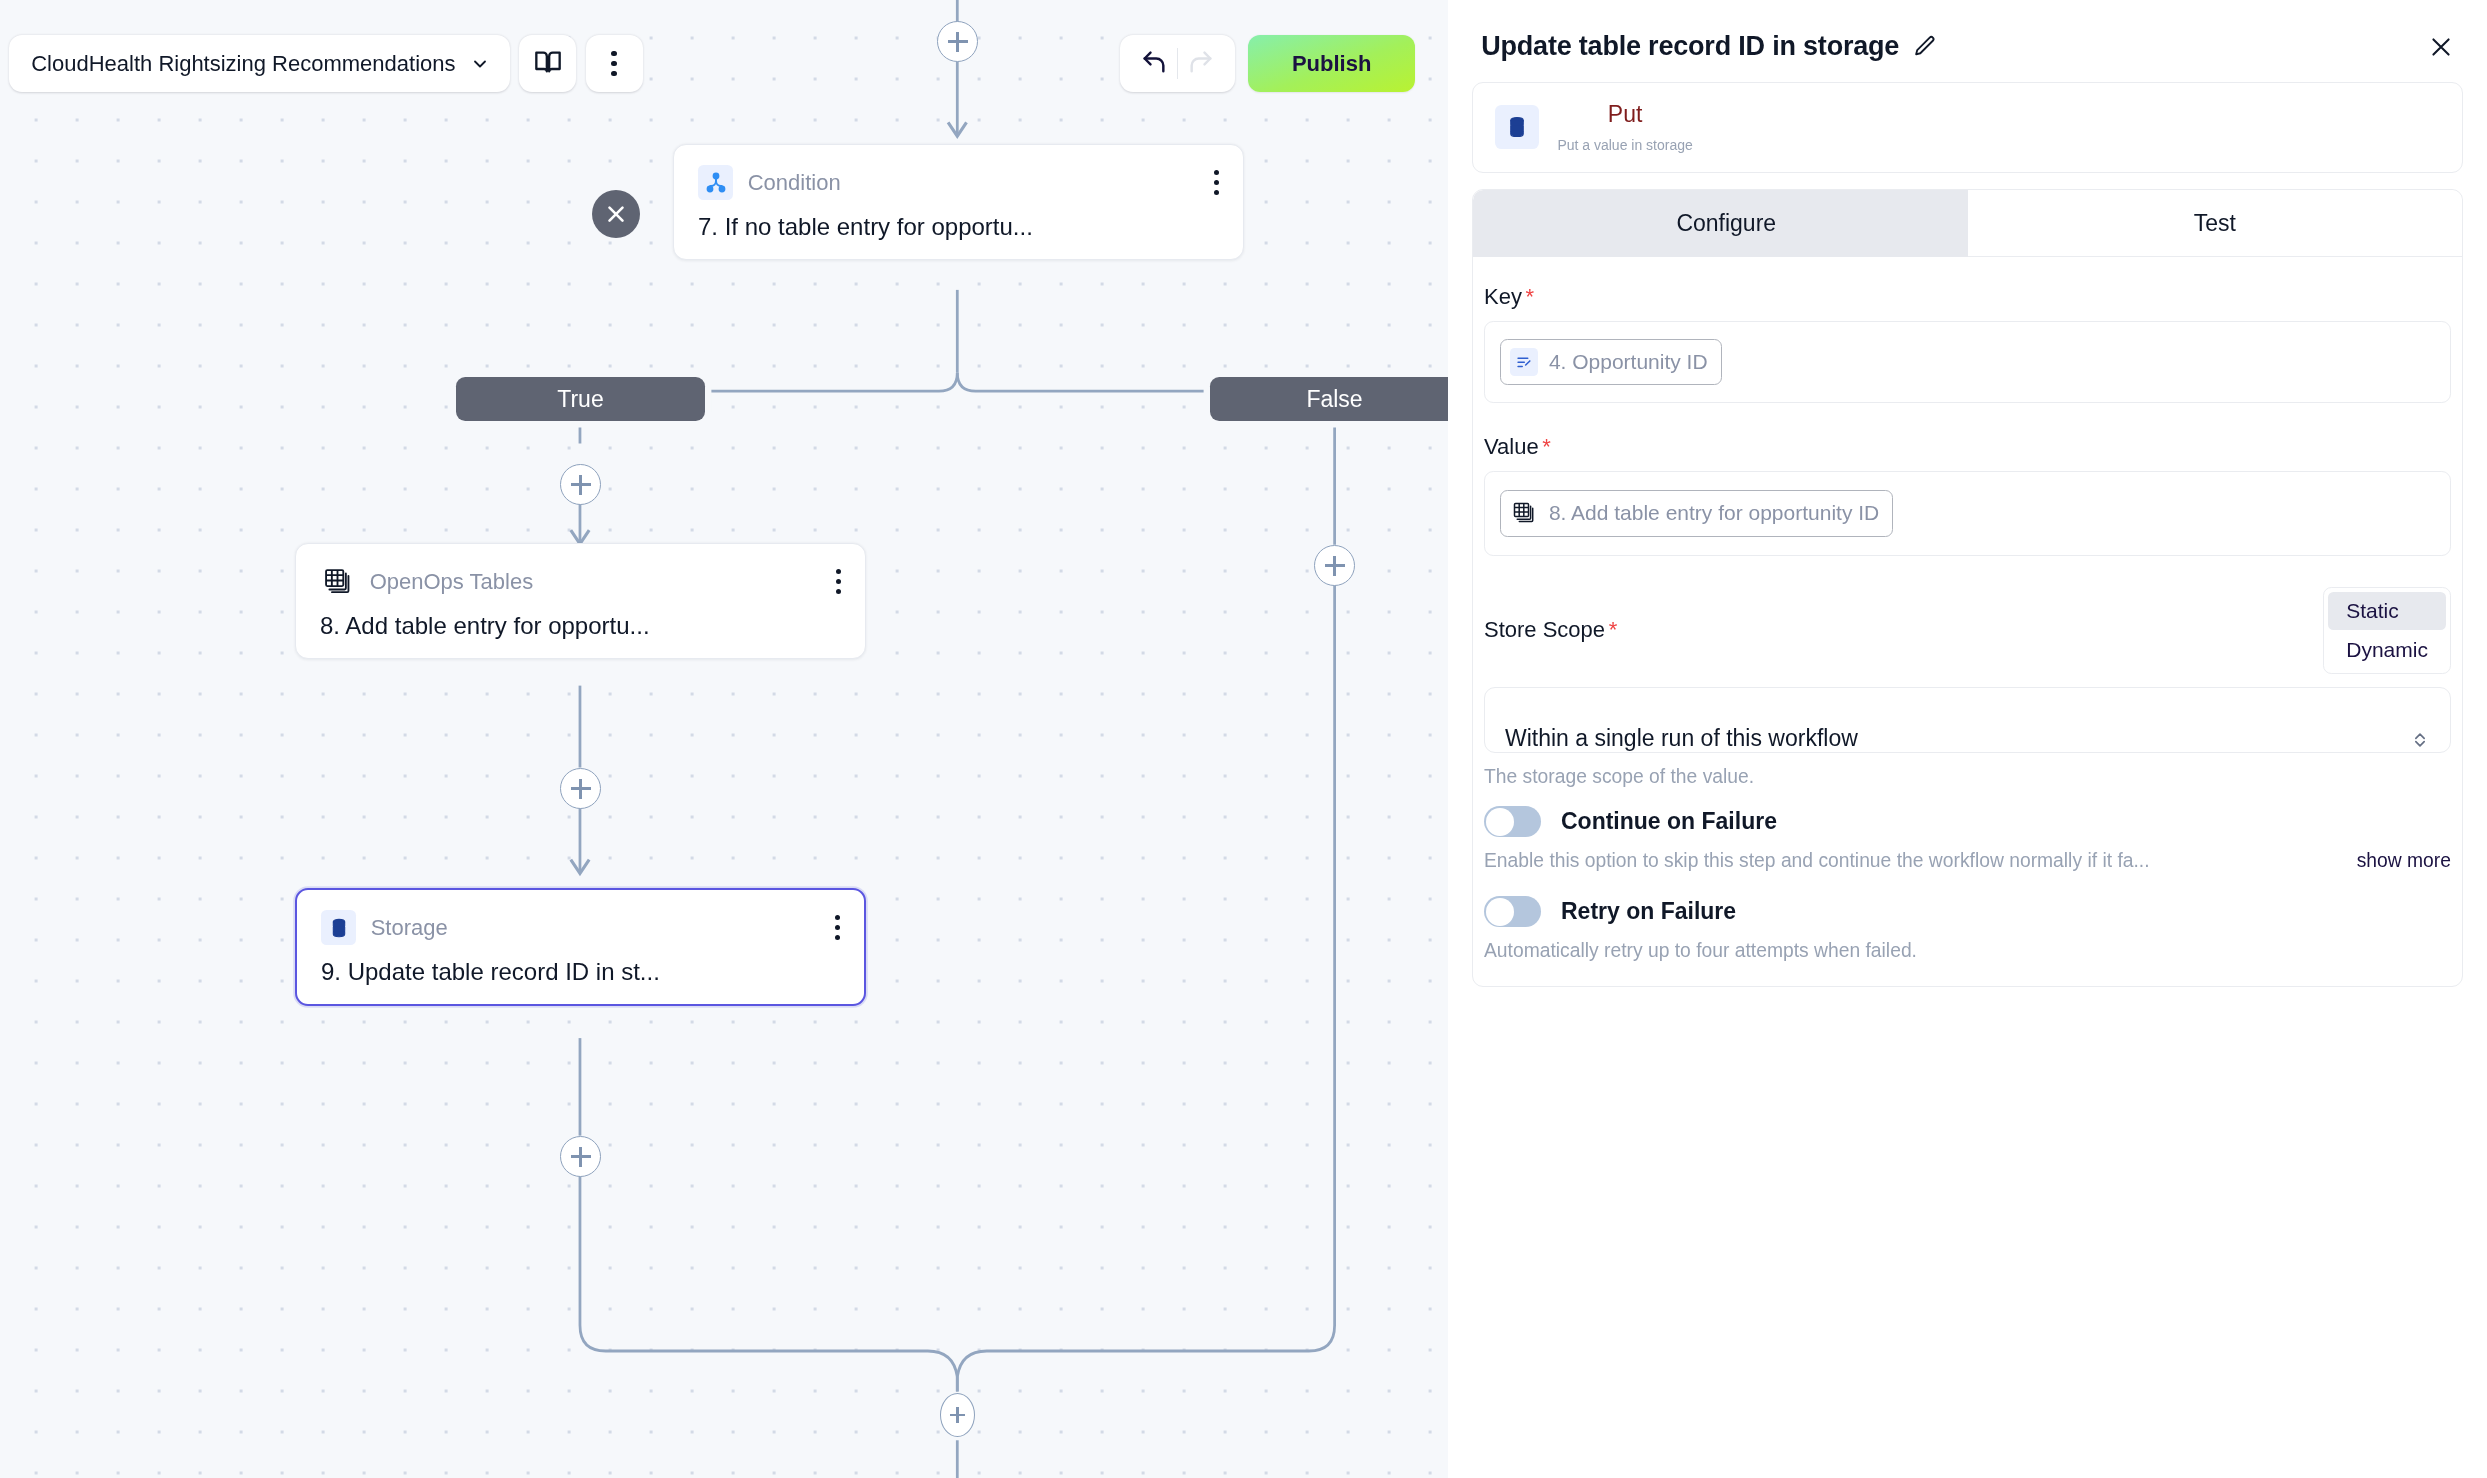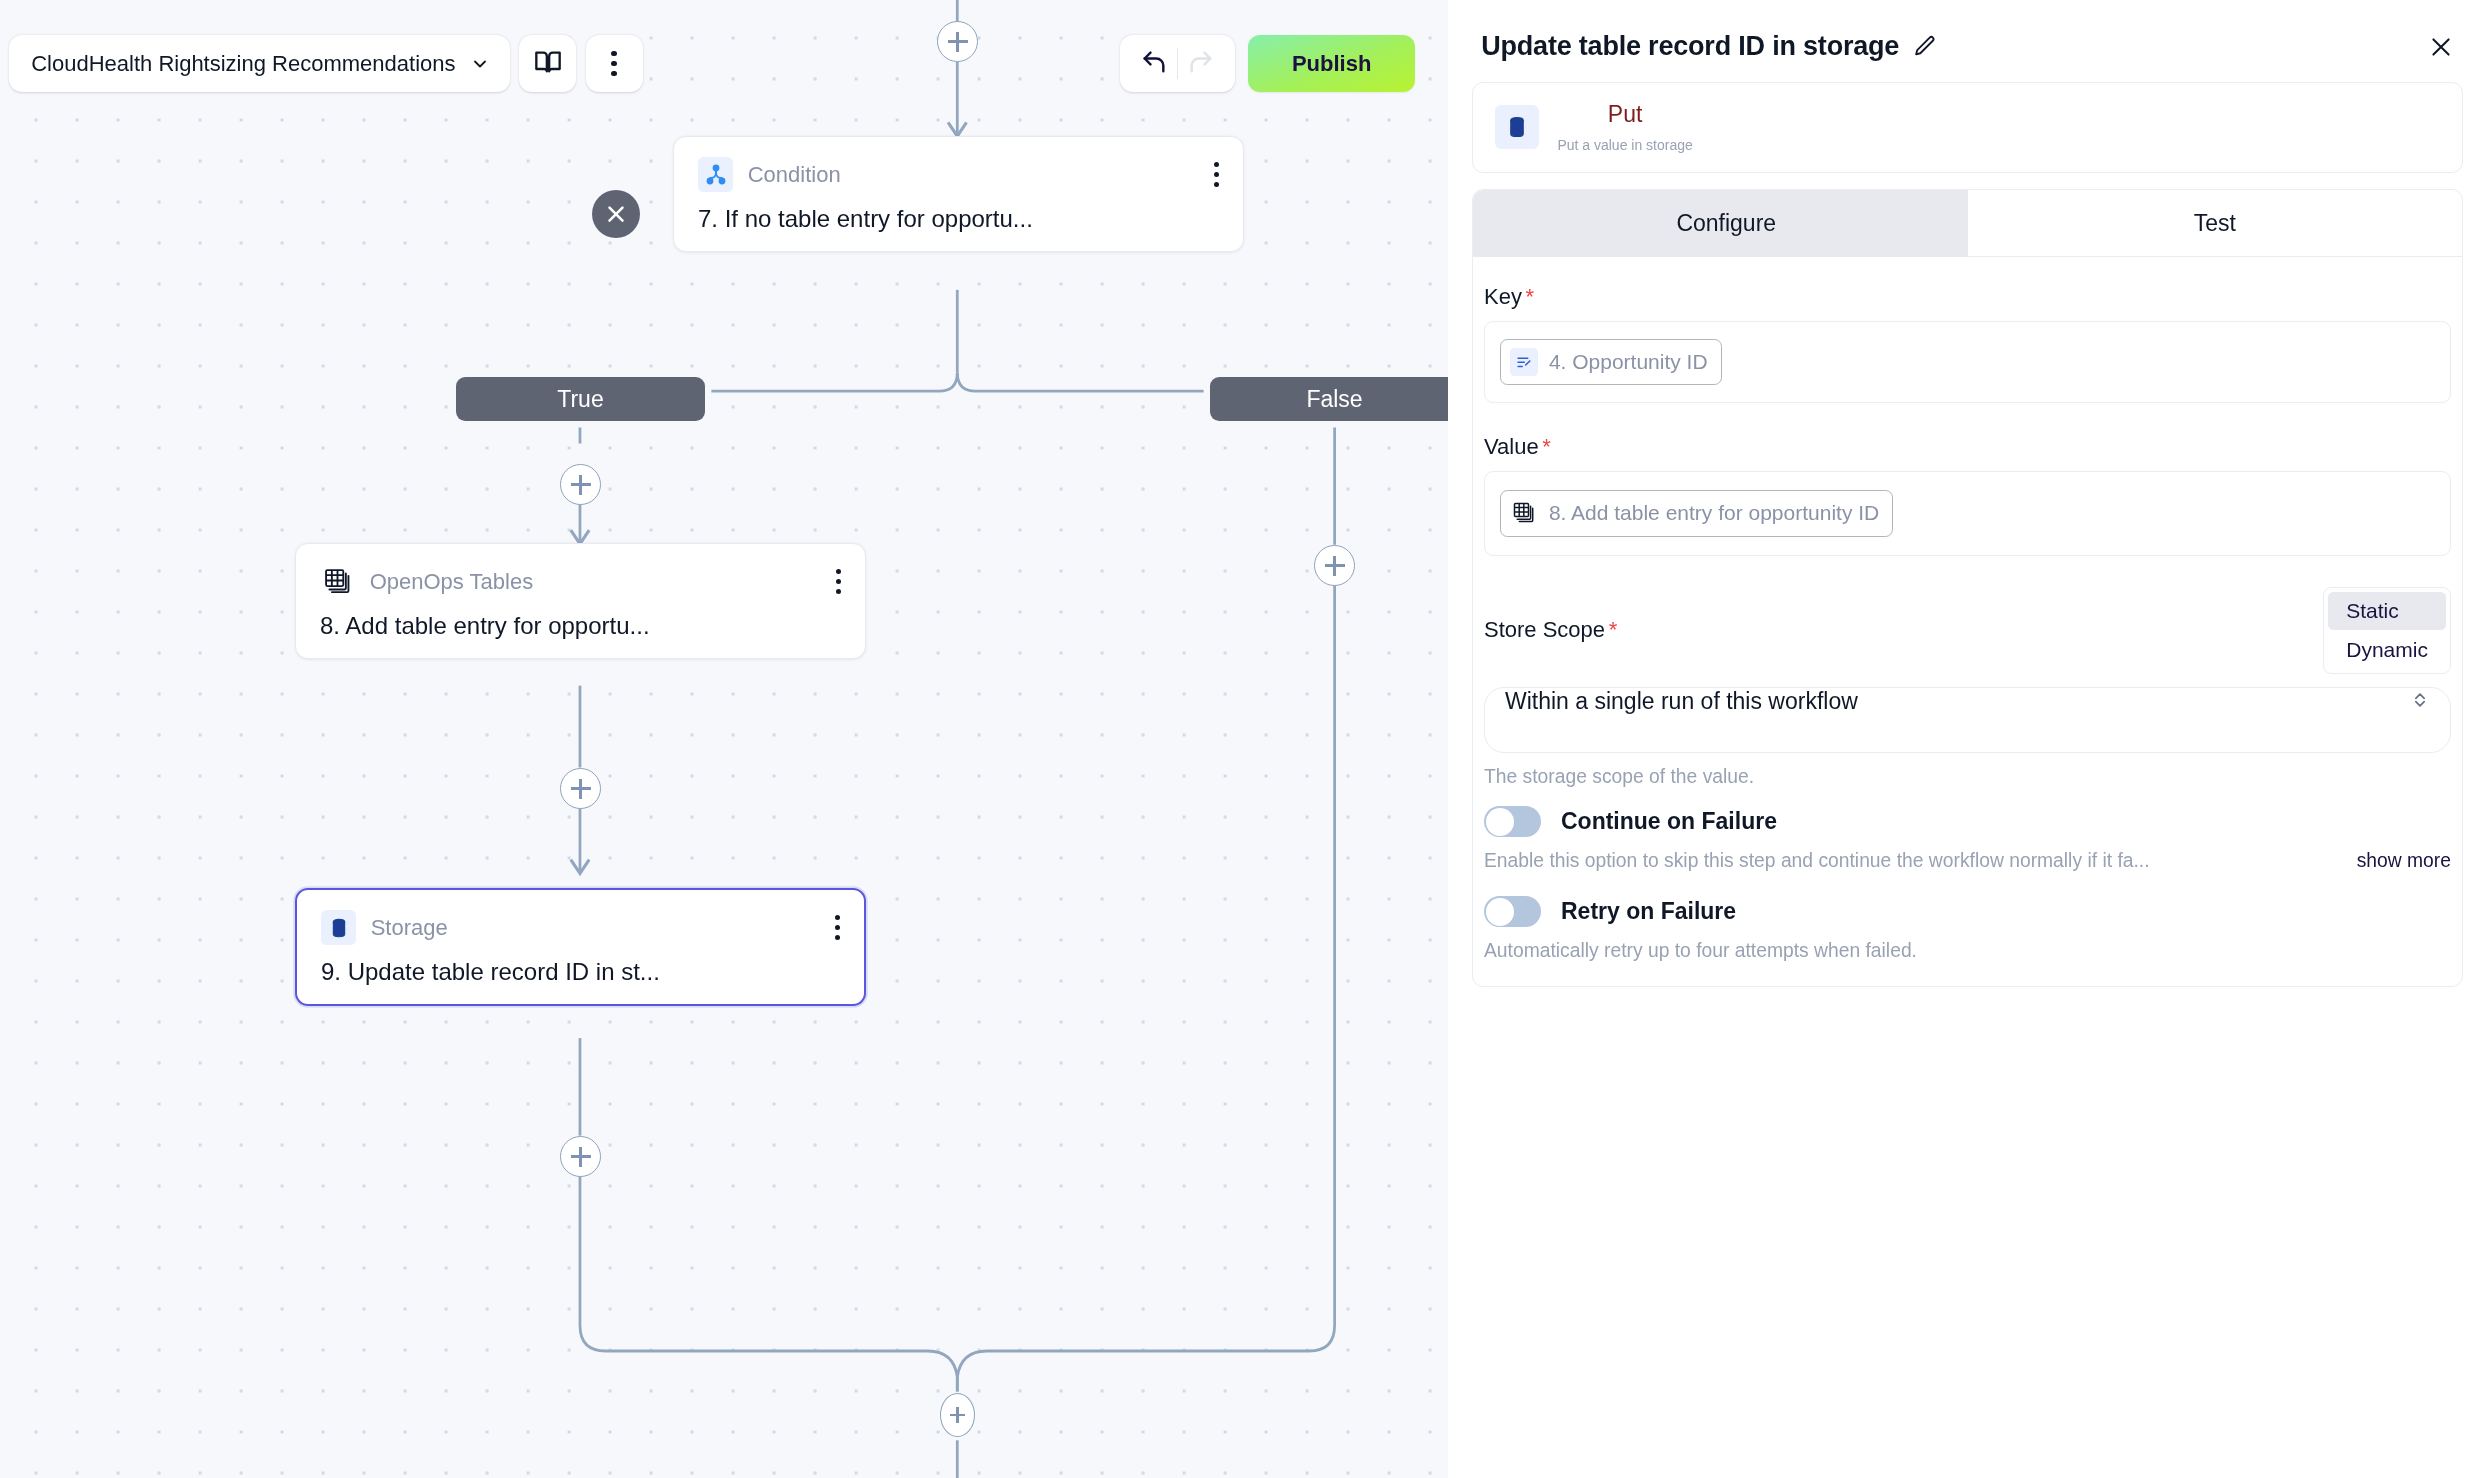--- a/index.html
+++ b/index.html
@@ -141,22 +141,22 @@
 
   .scope-row { display: flex; align-items: center; margin-top: 31px; }
   .seg {
     margin-left: auto; display: flex; border: 1.4px solid #eaecf0;
     border-radius: 8.3px; padding: 3.7px; background: #fff; flex-direction: column;
   }
   .seg div { padding: 7.4px 18.4px; font-size: 21px; color: #1b1242; border-radius: 5.5px; cursor:pointer;}
   .seg div.on { background: #e7e9ee; }
 
   .select-box {
-    margin-top: 13px; border: 1.4px solid #eaecf0; border-radius: 20px;
-    height: 66px; display: flex; align-items: flex-start; padding: 0 20px;
+    margin-top: 13px; border: 1.4px solid #eaecf0; border-radius: 11px;
+    height: 66px; display: flex; align-items: flex-end; padding: 0 20px;
     font-size: 23px; color:#101828; cursor: pointer;
   }
   .select-box .updown { margin-left: auto; display:flex; }
   .helper { font-size: 19.3px; color:#98a2b3; margin-top: 13px; }
 
   .toggle-row { display:flex; align-items:center; gap: 20px; margin-top: 18.4px;}
   .switch {
     width: 57px; height: 31px; border-radius: 15.6px; background: #b4c6dd;
     position: relative; flex: 0 0 auto; cursor:pointer;
   }
@@ -280,21 +280,21 @@
         <span class="vbar"></span>
       </div>
     <div class="plus-node oval small" style="left:940px; top:1393px;">
         <span class="hbar"></span>
         <span class="vbar"></span>
       </div>
 
     <div class="branch-label" style="left:456px; top:377px; width:249px;">True</div>
     <div class="branch-label" style="left:1210px; top:377px; width:249px;">False</div>
 
-    <div class="node" style="left:673px; top:136px; width:571px;">
+    <div class="node" style="left:673px; top:144px; width:571px;">
       <div class="node-head">
         <span class="node-ico blue-bg">
           <svg width="24" height="24" viewBox="0 0 24 24" fill="none" stroke="#2f8ef4" stroke-width="2" stroke-linecap="round" stroke-linejoin="round">
             <circle cx="6" cy="18" r="2.4" fill="#2f8ef4"></circle>
               <circle cx="18" cy="18" r="2.4" fill="#2f8ef4"></circle>
               <circle cx="12" cy="5" r="2.4" fill="#2f8ef4"></circle>
             <path d="M12 7.5v2.5a5 5 0 0 1-5 5H6.3"></path>
               <path d="M12 7.5v2.5a5 5 0 0 0 5 5h.7"></path>
           </svg>
         </span>

